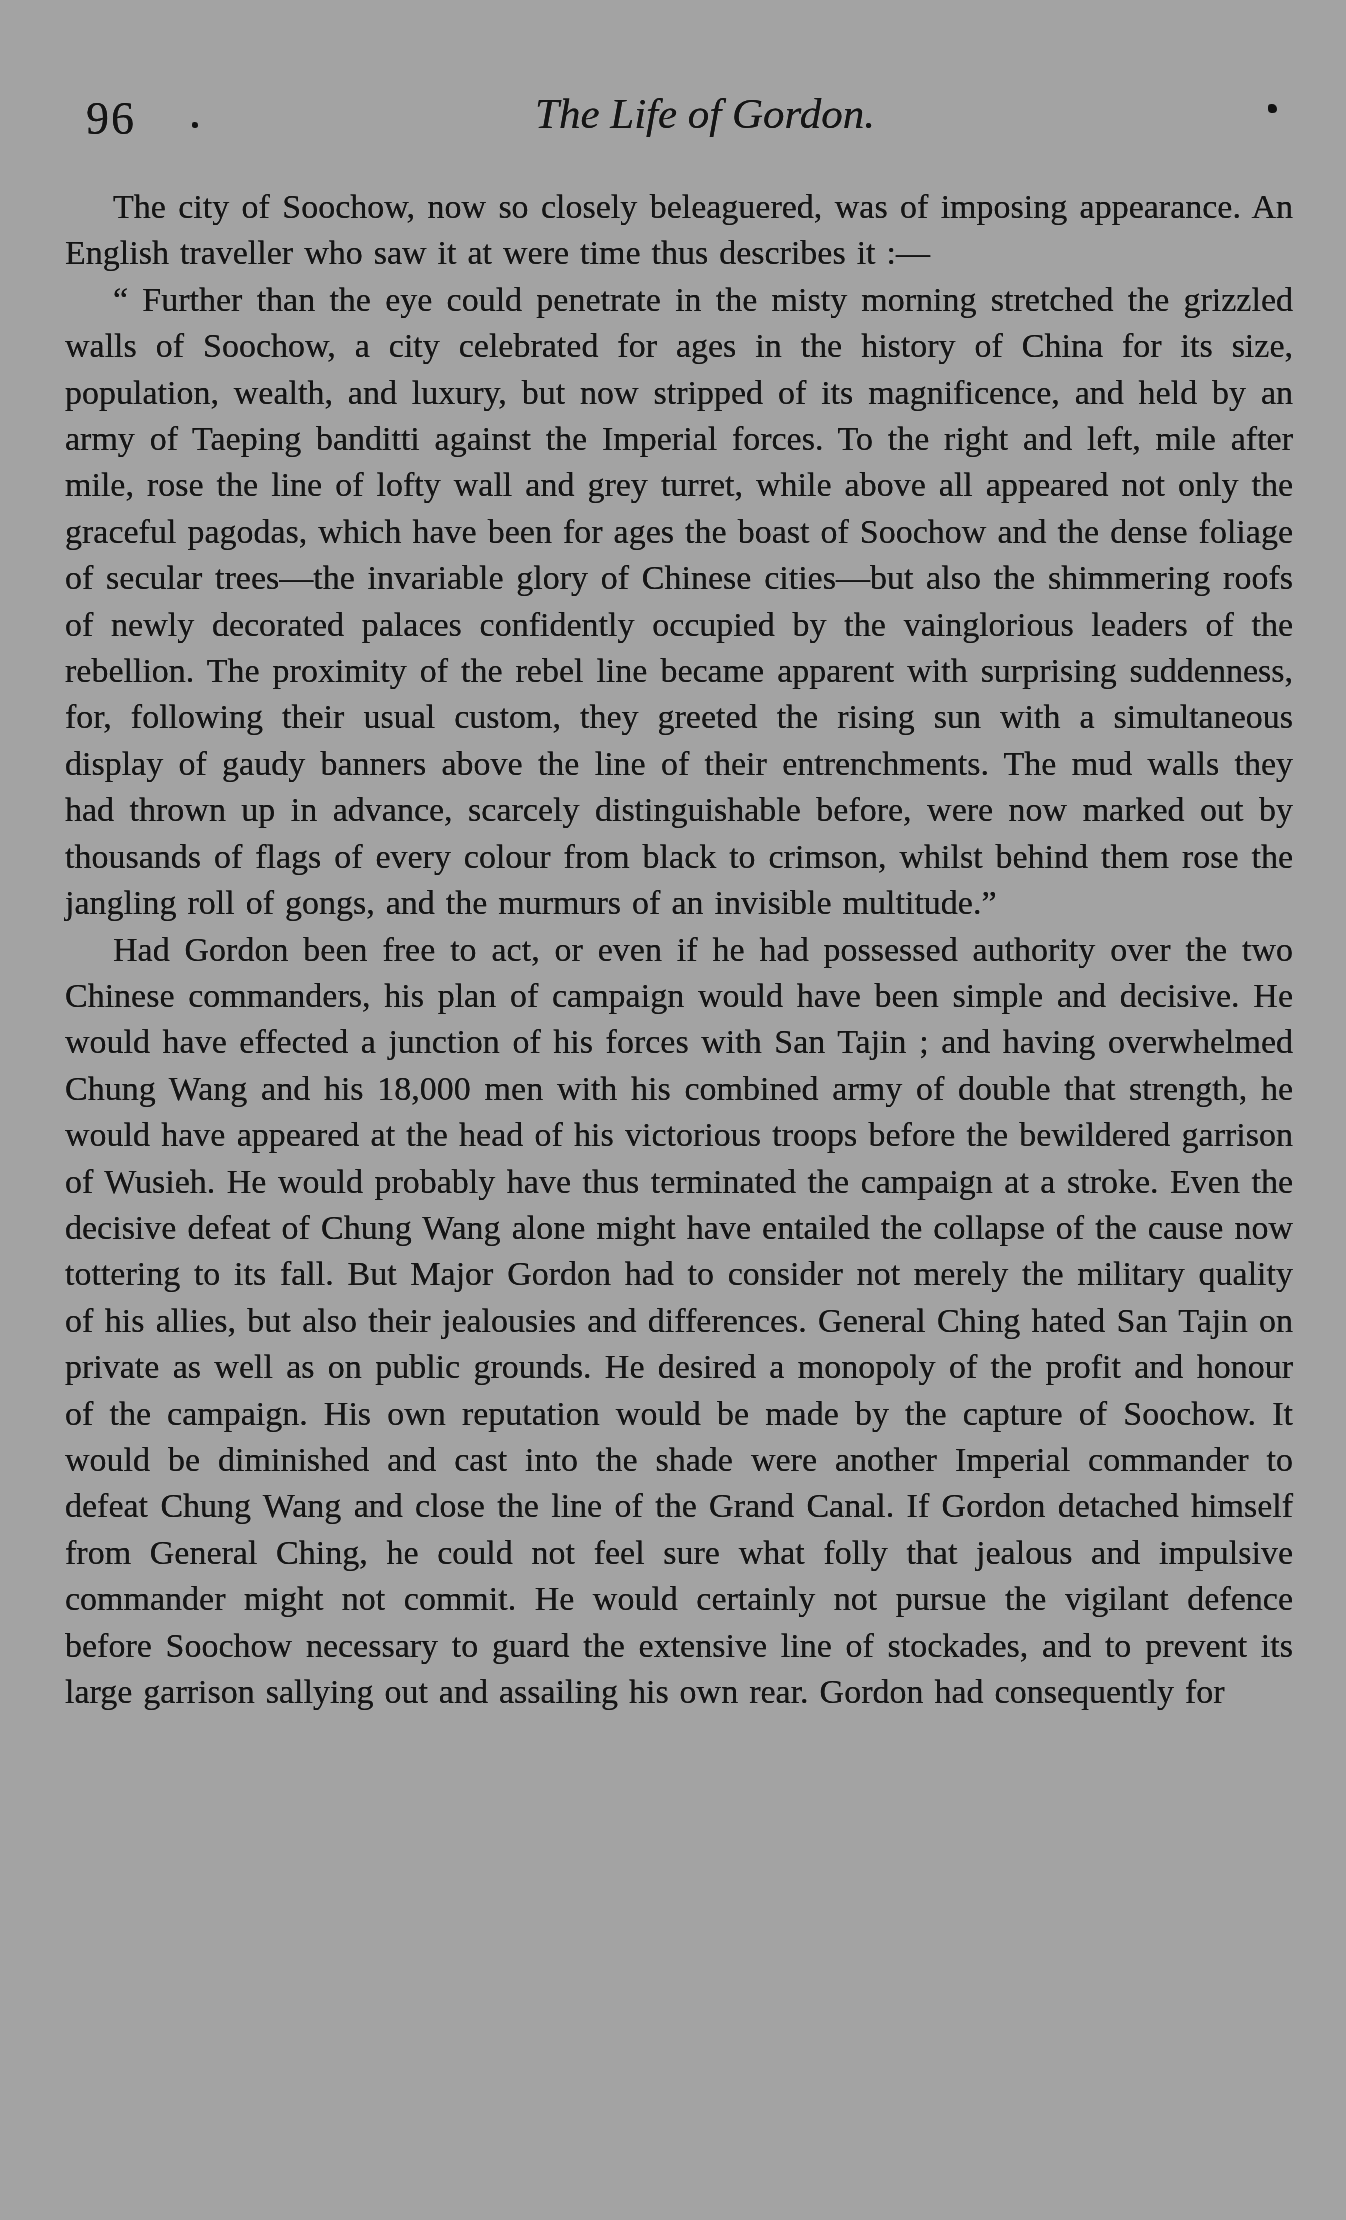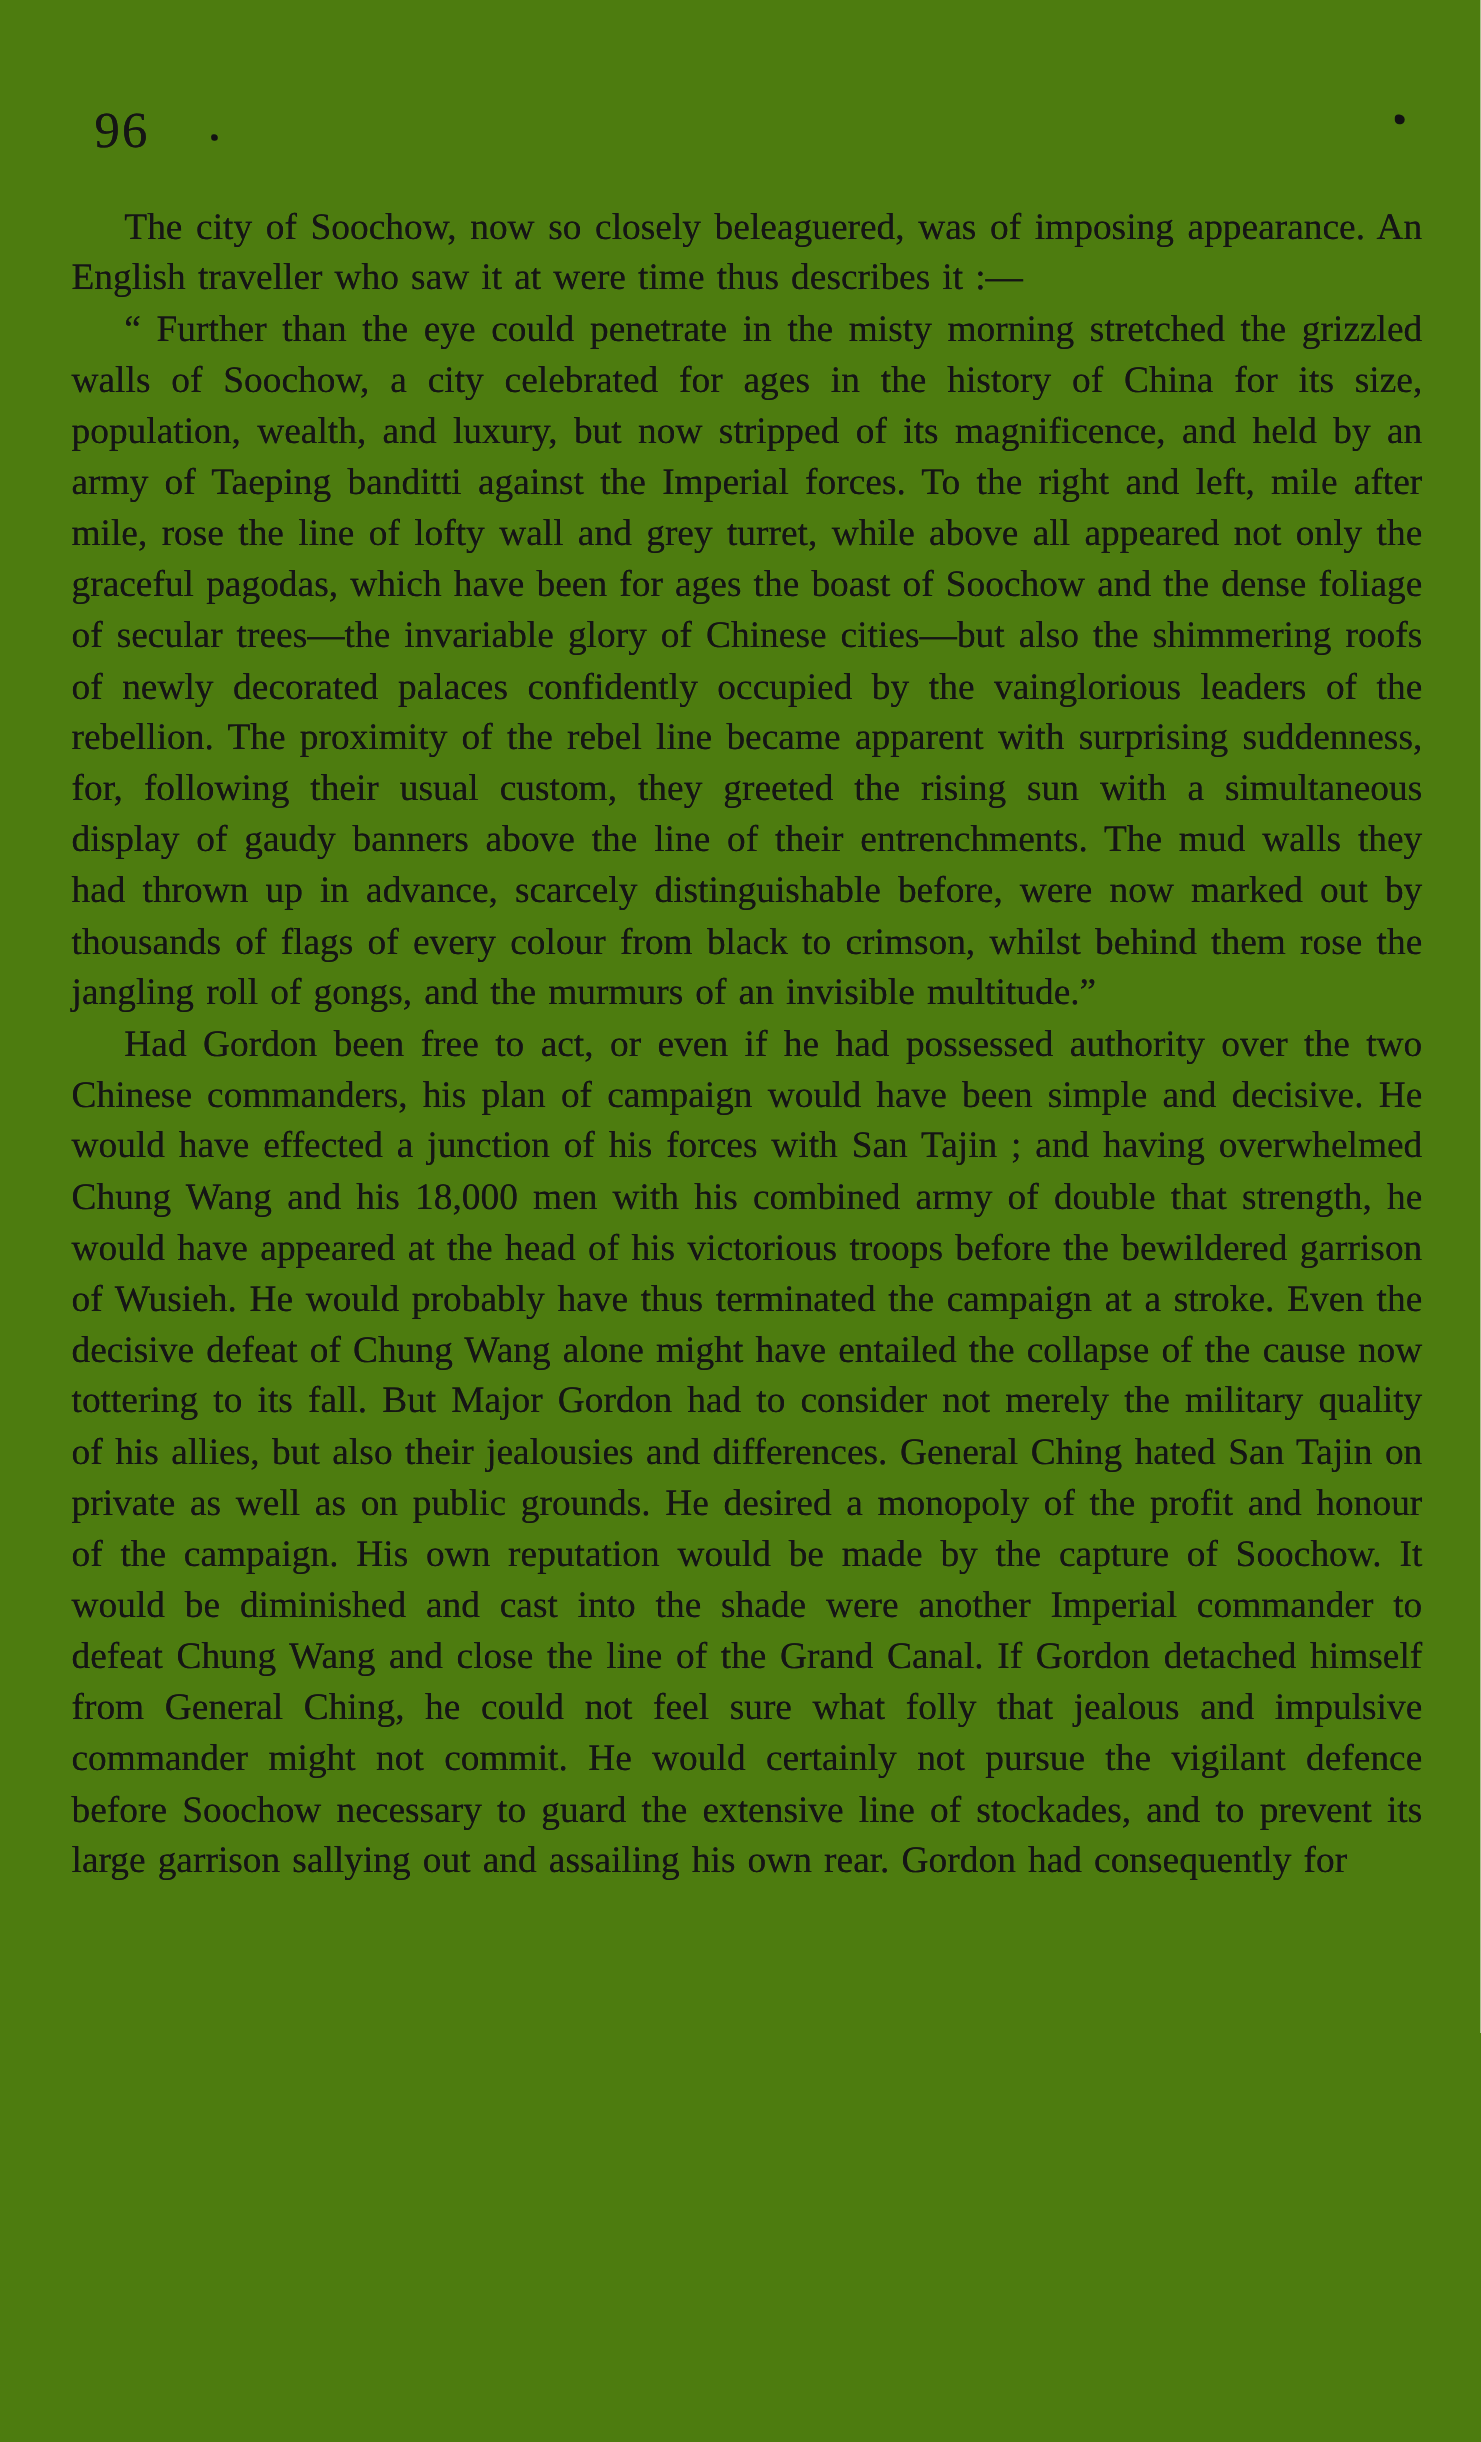--- a/index.html
+++ b/index.html
@@ -4,21 +4,21 @@
 <style>
   html, body {
     margin: 0;
     padding: 0;
     background: #ffffff;
   }
   .page {
     position: relative;
     width: 1346px;
     height: 2220px;
-    background: #4d7c0f;
+    background: #a3a3a3;
     overflow: hidden;
     font-family: "Liberation Serif", "DejaVu Serif", serif;
     color: #151515;
   }
   .running-header {
     position: absolute;
     top: 88px;
     left: 65px;
     right: 53px;
     height: 60px;
@@ -68,20 +68,21 @@
   .speck-a { left: 1268px; top: 104px; width: 9px; height: 9px; }
   .speck-b { left: 192px;  top: 122px; width: 6px; height: 6px; }
 </style>
 </head>
 <body>
 
 <div class="page">
 
   <div class="running-header">
     <div class="page-number">96</div>
+    <div class="running-title">The Life of Gordon.</div>
   </div>
 
   <div class="body-text">
     <p>The city of Soochow, now so closely beleaguered, was of imposing appearance.  An English traveller who saw it at were time thus describes it :—</p>
     <p>“ Further than the eye could penetrate in the misty morning stretched the grizzled walls of Soochow, a city celebrated for ages in the history of China for its size, population, wealth, and luxury, but now stripped of its magnificence, and held by an army of Taeping banditti against the Imperial forces.  To the right and left, mile after mile, rose the line of lofty wall and grey turret, while above all appeared not only the graceful pagodas, which have been for ages the boast of Soochow and the dense foliage of secular trees—the invariable glory of Chinese cities—but also the shimmering roofs of newly decorated palaces confidently occupied by the vainglorious leaders of the rebellion.  The proximity of the rebel line became apparent with surprising suddenness, for, following their usual custom, they greeted the rising sun with a simultaneous display of gaudy banners above the line of their entrenchments.  The mud walls they had thrown up in advance, scarcely distinguishable before, were now marked out by thousands of flags of every colour from black to crimson, whilst behind them rose the jangling roll of gongs, and the murmurs of an invisible multitude.”</p>
     <p>Had Gordon been free to act, or even if he had possessed authority over the two Chinese commanders, his plan of campaign would have been simple and decisive.  He would have effected a junction of his forces with San Tajin ; and having overwhelmed Chung Wang and his 18,000 men with his combined army of double that strength, he would have appeared at the head of his victorious troops before the bewildered garrison of Wusieh.  He would probably have thus terminated the campaign at a stroke.  Even the decisive defeat of Chung Wang alone might have entailed the collapse of the cause now tottering to its fall.  But Major Gordon had to consider not merely the military quality of his allies, but also their jealousies and differences.  General Ching hated San Tajin on private as well as on public grounds.  He desired a monopoly of the profit and honour of the campaign.  His own reputation would be made by the capture of Soochow.  It would be diminished and cast into the shade were another Imperial commander to defeat Chung Wang and close the line of the Grand Canal.  If Gordon detached himself from General Ching, he could not feel sure what folly that jealous and impulsive commander might not commit.  He would certainly not pursue the vigilant defence before Soochow necessary to guard the extensive line of stockades, and to prevent its large garrison sallying out and assailing his own rear.  Gordon had consequently for</p>
   </div>
 
   <div class="ink-speck speck-a"></div>
   <div class="ink-speck speck-b"></div>

